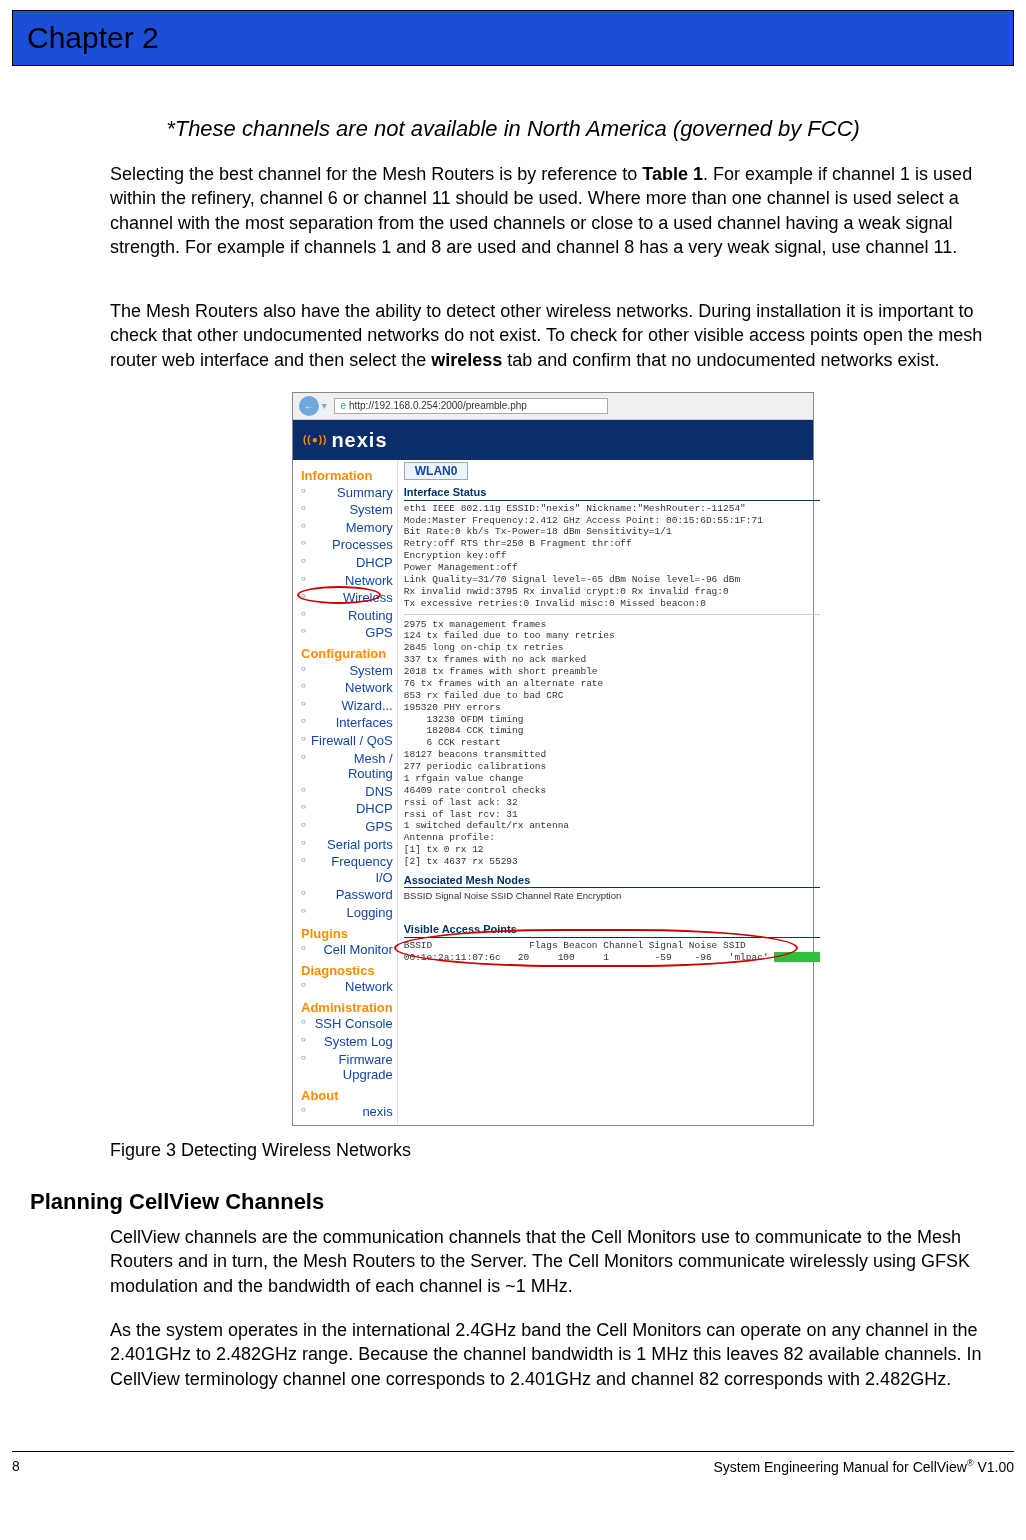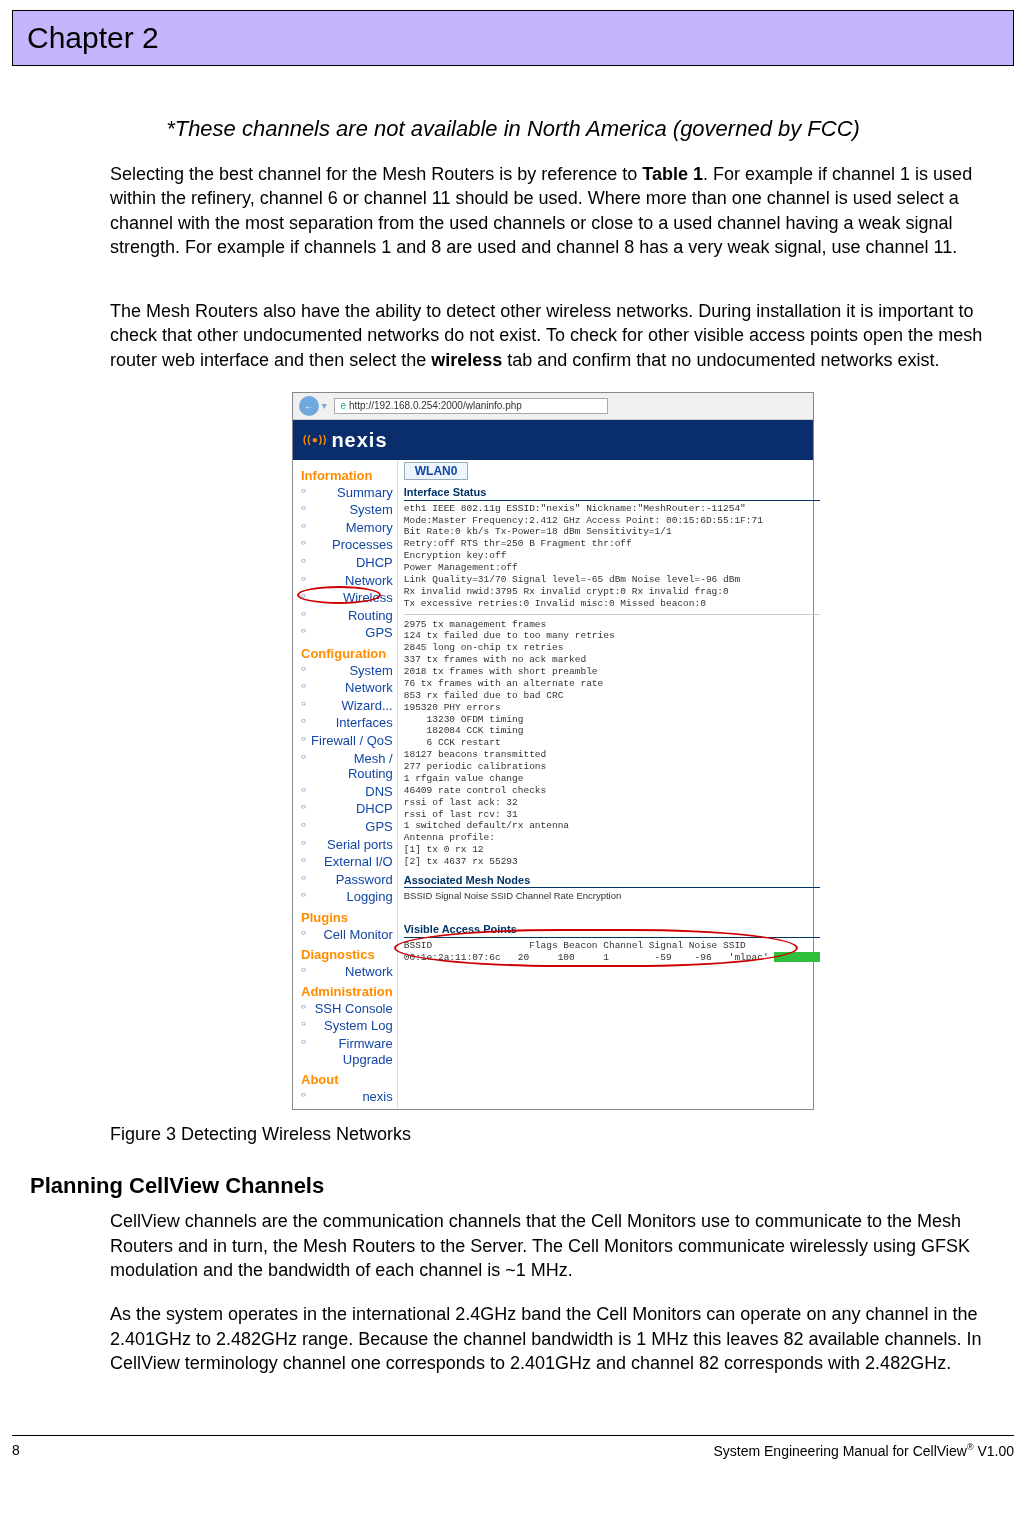--- a/index.html
+++ b/index.html
@@ -8,21 +8,21 @@
     padding: 0;
     font-family: Arial, Helvetica, sans-serif;
     font-size: 18px;
     color: #000;
     width: 1026px;
     background: #fff;
   }
   .chapter-header {
     margin: 10px 12px 0 12px;
     border: 1px solid #000;
-    background: #c4b5fd;
+    background: #1d4ed8;
     padding: 10px 14px;
     font-size: 30px;
   }
   .content {
     margin: 50px 30px 0 30px;
   }
   .note {
     text-align: center;
     font-style: italic;
     margin-bottom: 20px;
@@ -164,21 +164,21 @@
 
   <div class="para2">
     <span>The Mesh Routers also have the ability to detect other wireless networks. During installation it is important to check that other undocumented networks do not exist.  To check for other visible access points open the mesh router web interface and then select the </span><span class="bold">wireless</span><span> tab and confirm that no undocumented networks exist.</span>
   </div>
 
   <div class="figure-wrap">
     <div class="browser">
       <div class="browser-top">
         <span class="nav-arrows">←</span>
         <span style="color:#6fa8dc;">▾</span>
-        <span class="urlbar"><span style="color:#2b6;">e</span> <span>http://192.168.0.254:2000/wlaninfo.php</span></span>
+        <span class="urlbar"><span style="color:#2b6;">e</span> <span>http://192.168.0.254:2000/preamble.php</span></span>
       </div>
       <div class="brand">
         <span style="font-size:10px; color:#ff8c00; margin-right:4px;">((●))</span>
         <span>nexis</span>
       </div>
       <div class="body-cols">
         <div class="side">
           <div class="hcat">Information</div>
           <ul>
             <li>Summary</li>
@@ -199,21 +199,21 @@
             <li>System</li>
             <li>Network</li>
             <li>Wizard...</li>
             <li>Interfaces</li>
             <li>Firewall / QoS</li>
             <li>Mesh / Routing</li>
             <li>DNS</li>
             <li>DHCP</li>
             <li>GPS</li>
             <li>Serial ports</li>
-            <li>External I/O</li>
+            <li>Frequency I/O</li>
             <li>Password</li>
             <li>Logging</li>
           </ul>
           <div class="hcat">Plugins</div>
           <ul>
               <li>Cell Monitor</li>
             </ul>
           <div class="hcat">Diagnostics</div>
           <ul>
               <li>Network</li>

